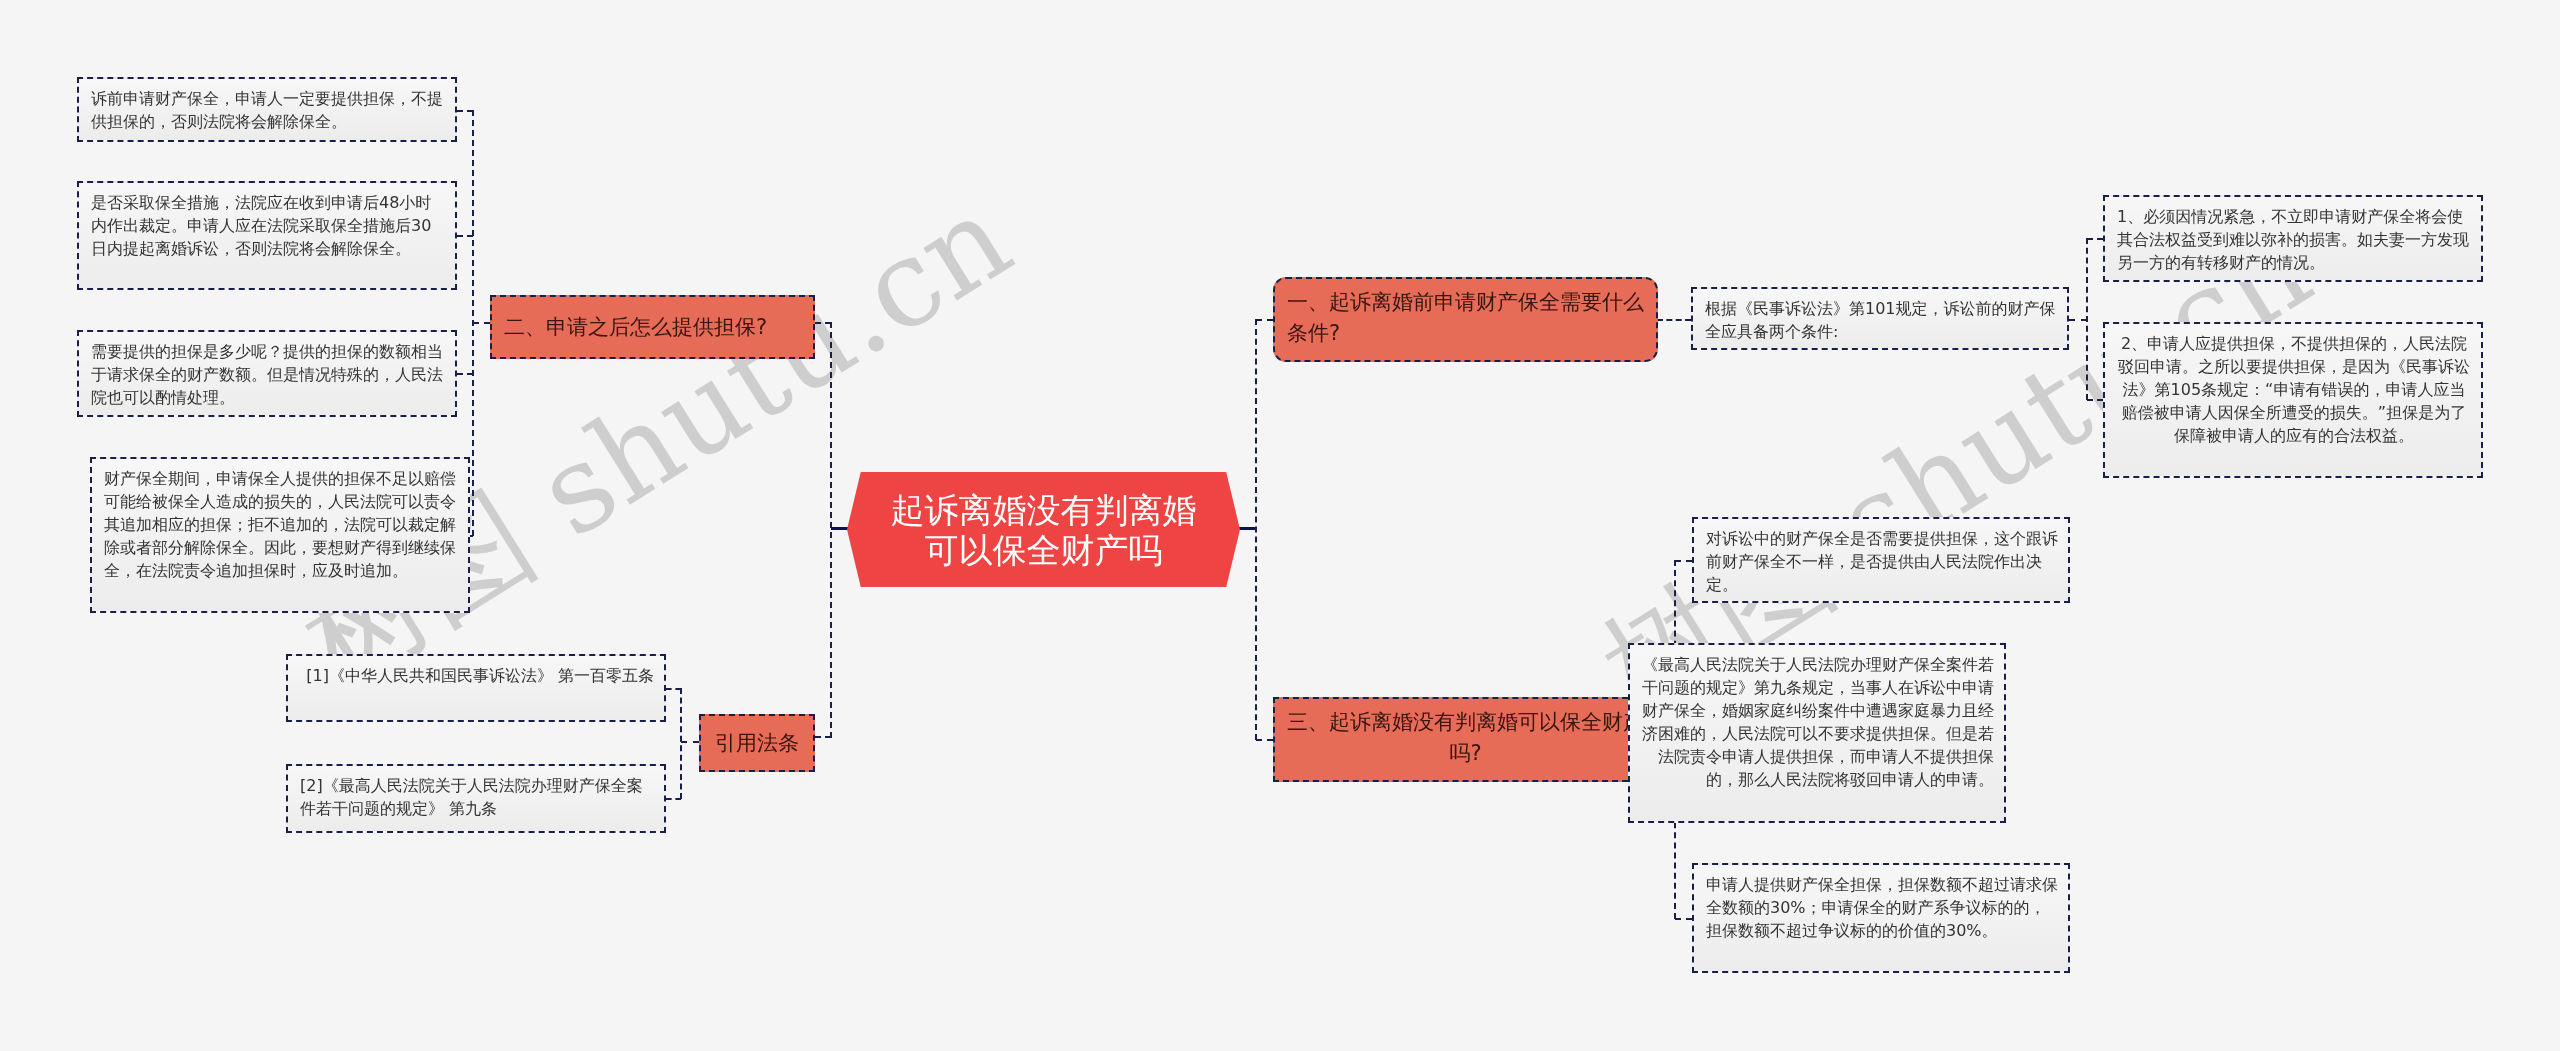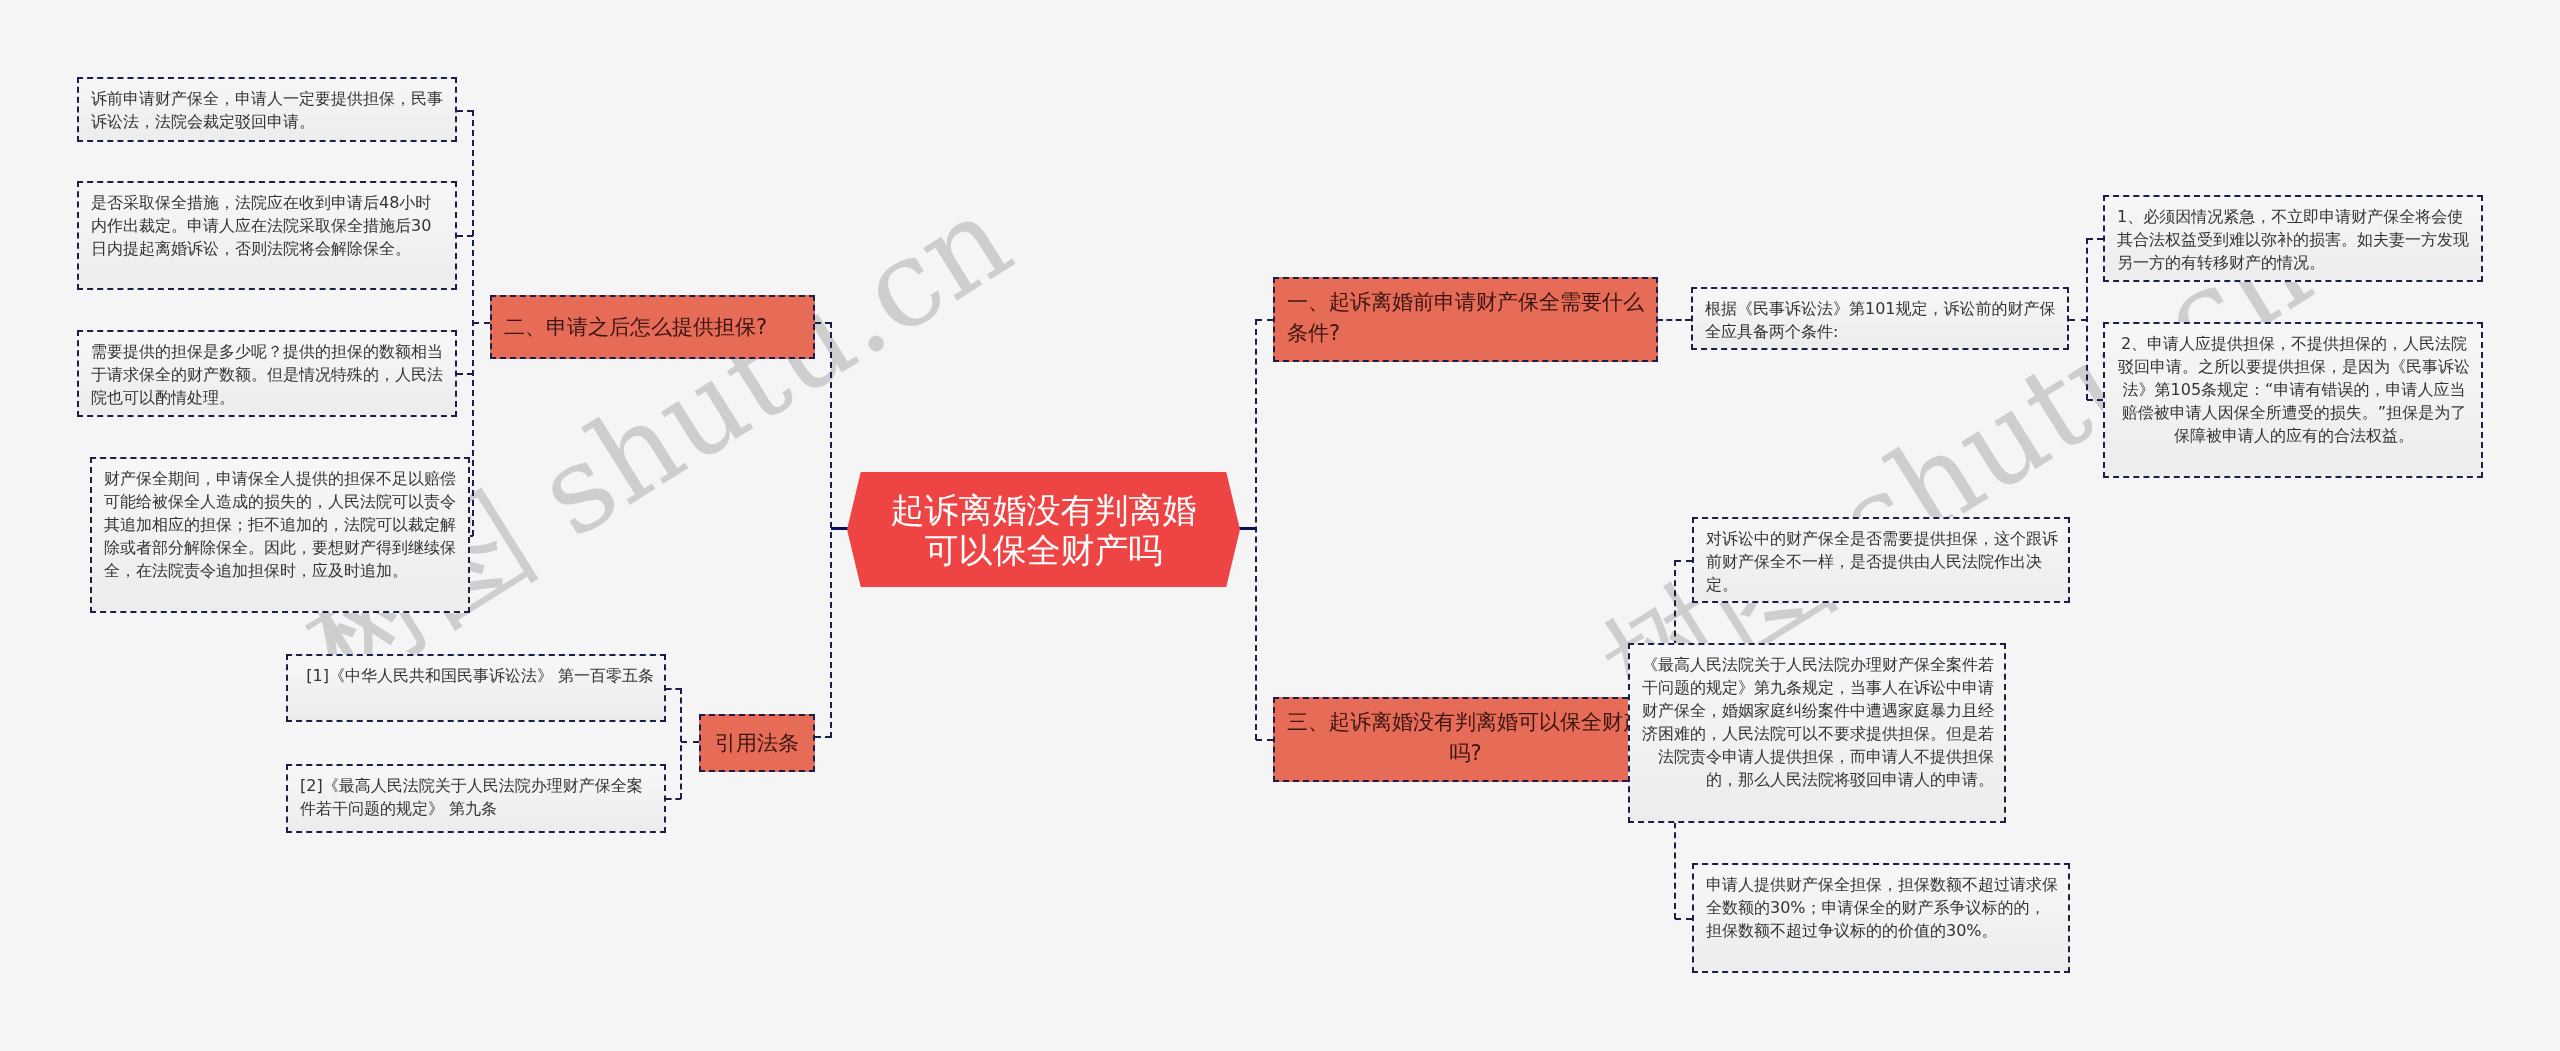--- a/index.html
+++ b/index.html
@@ -92,21 +92,21 @@
 <div class="abs hline" style="left:1675px; top:918px; width:17px;"></div>
 
 <div class="abs root" style="left:847px; top:472px; width:393px; height:115px;">
   <span style="max-width:330px;">起诉离婚没有判离婚可以保全财产吗</span>
 </div>
 
 <div class="abs branch single" style="left:490px; top:295px; width:325px; height:64px;align-items:center;">
   <span>二、申请之后怎么提供担保?</span>
 </div>
 <div class="abs leaf" style="left:77px; top:77px; width:380px; height:65px;">
-  <span>诉前申请财产保全，申请人一定要提供担保，民事诉讼法，法院会裁定驳回申请。</span>
+  <span>诉前申请财产保全，申请人一定要提供担保，不提供担保的，否则法院将会解除保全。</span>
 </div>
 <div class="abs leaf" style="left:77px; top:181px; width:380px; height:109px;">
   <span>是否采取保全措施，法院应在收到申请后48小时内作出裁定。申请人应在法院采取保全措施后30日内提起离婚诉讼，否则法院将会解除保全。</span>
 </div>
 <div class="abs leaf" style="left:77px; top:330px; width:380px; height:87px;">
   <span>需要提供的担保是多少呢？提供的担保的数额相当于请求保全的财产数额。但是情况特殊的，人民法院也可以酌情处理。</span>
 </div>
 <div class="abs leaf" style="left:90px; top:457px; width:380px; height:156px;font-family:Liberation Serif, serif;">
   <span>财产保全期间，申请保全人提供的担保不足以赔偿可能给被保全人造成的损失的，人民法院可以责令其追加相应的担保；拒不追加的，法院可以裁定解除或者部分解除保全。因此，要想财产得到继续保全，在法院责令追加担保时，应及时追加。</span>
 </div>
@@ -114,21 +114,21 @@
 <div class="abs branch single" style="left:699px; top:714px; width:116px; height:58px; justify-content:center;">
   <span>引用法条</span>
 </div>
 <div class="abs leaf" style="left:286px; top:654px; width:380px; height:68px;text-align:right;">
   <span>[1]《中华人民共和国民事诉讼法》 第一百零五条</span>
 </div>
 <div class="abs leaf" style="left:286px; top:764px; width:380px; height:69px;">
   <span>[2]《最高人民法院关于人民法院办理财产保全案件若干问题的规定》 第九条</span>
 </div>
 
-<div class="abs branch" style="left:1273px; top:277px; width:385px; height:85px;">
+<div class="abs branch" style="left:1273px; top:277px; width:385px; height:85px;border-radius:13px;">
   <span>一、起诉离婚前申请财产保全需要什么条件?</span>
 </div>
 <div class="abs leaf" style="left:1691px; top:287px; width:378px; height:63px;">
   <span>根据《民事诉讼法》第101规定，诉讼前的财产保全应具备两个条件:</span>
 </div>
 <div class="abs leaf" style="left:2103px; top:195px; width:380px; height:87px;">
   <span>1、必须因情况紧急，不立即申请财产保全将会使其合法权益受到难以弥补的损害。如夫妻一方发现另一方的有转移财产的情况。</span>
 </div>
 <div class="abs leaf" style="left:2103px; top:322px; width:380px; height:156px;text-align:center;">
   <span>2、申请人应提供担保，不提供担保的，人民法院驳回申请。之所以要提供担保，是因为《民事诉讼法》第105条规定：“申请有错误的，申请人应当赔偿被申请人因保全所遭受的损失。”担保是为了保障被申请人的应有的合法权益。</span>

